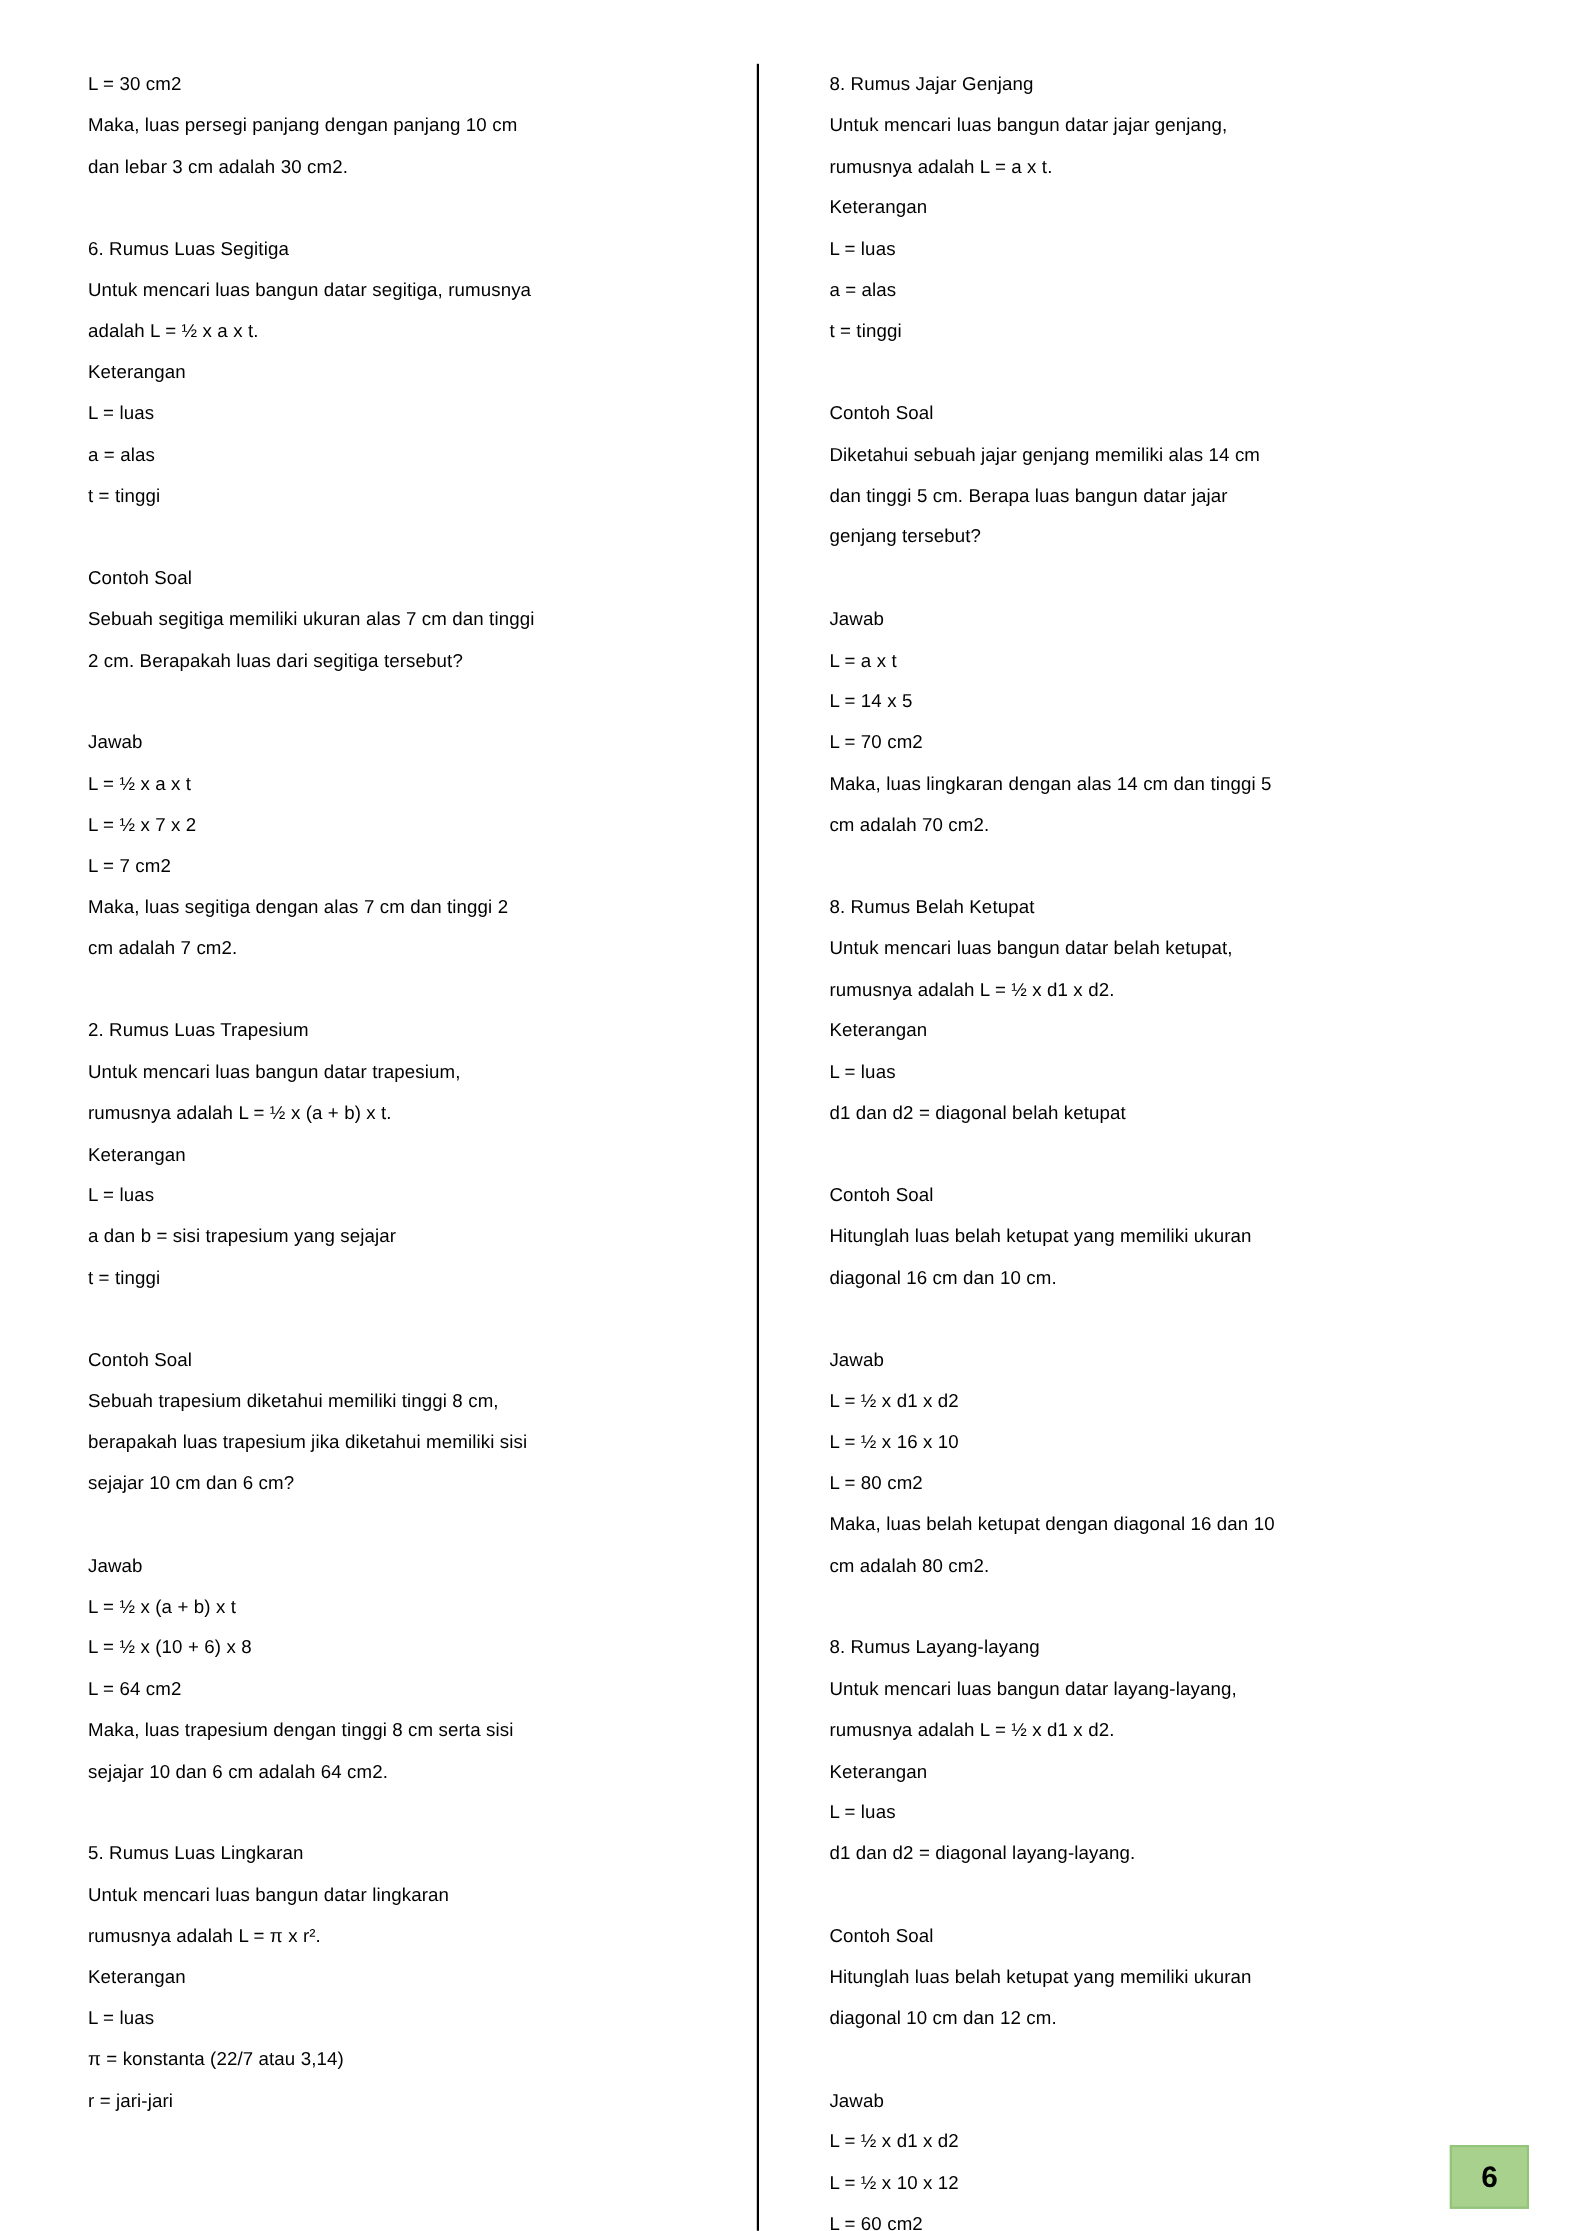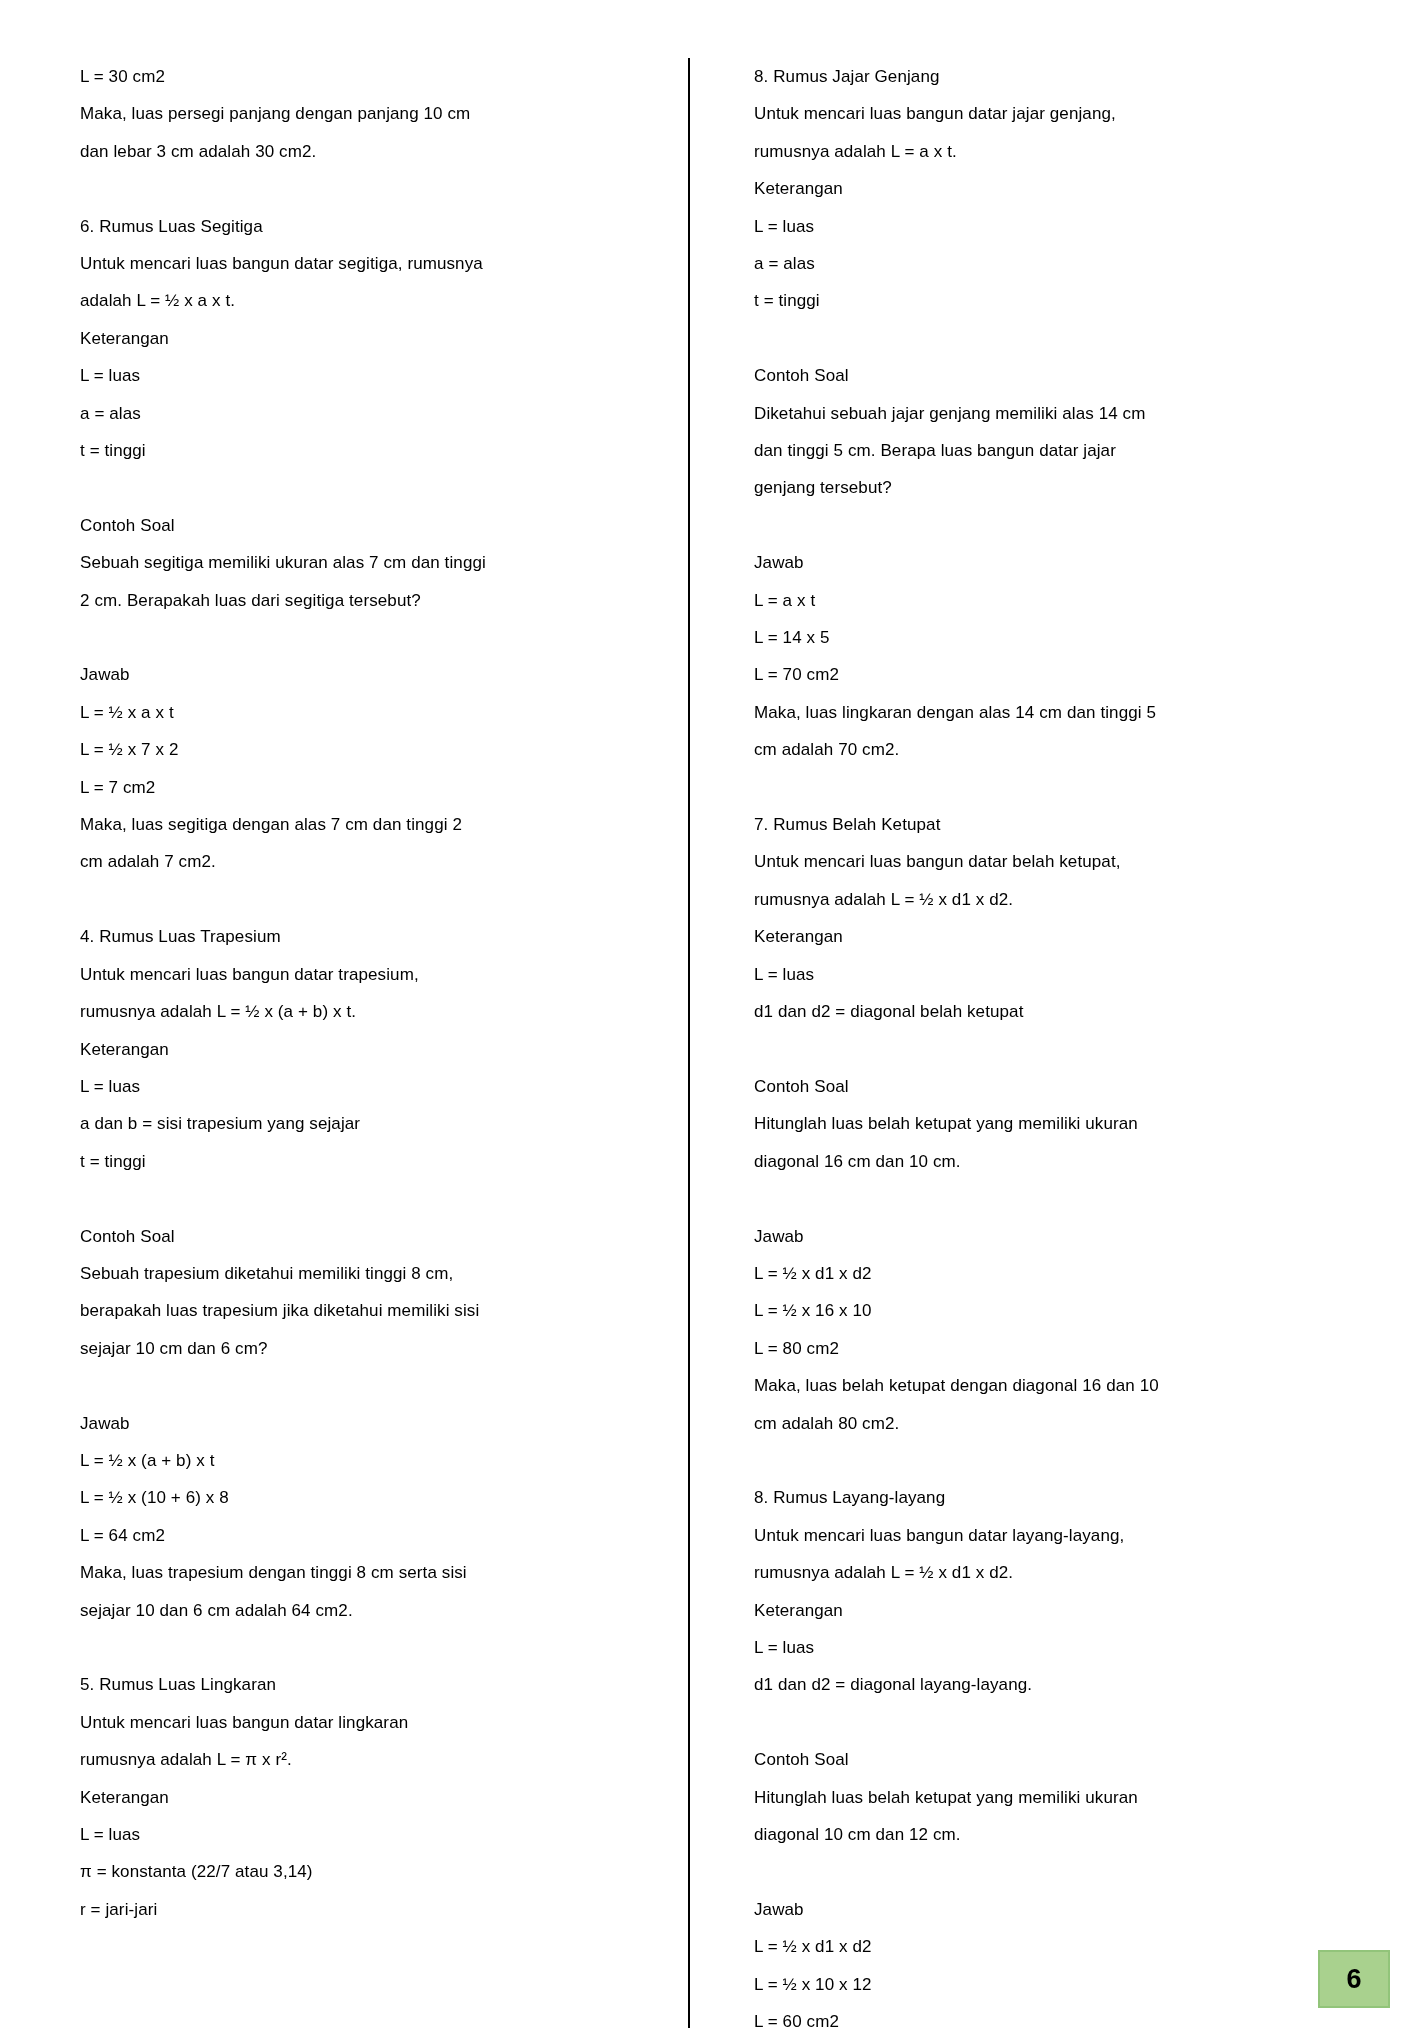--- a/index.html
+++ b/index.html
@@ -107,21 +107,21 @@
 Sebuah segitiga memiliki ukuran alas 7 cm dan tinggi
 2 cm. Berapakah luas dari segitiga tersebut?</p>
       <div class="gap"></div>
       <p class="block">Jawab
 L = ½ x a x t
 L = ½ x 7 x 2
 L = 7 cm2
 Maka, luas segitiga dengan alas 7 cm dan tinggi 2
 cm adalah 7 cm2.</p>
       <div class="gap"></div>
-      <p class="block">4. Rumus Luas Trapesium
+      <p class="block">2. Rumus Luas Trapesium
 Untuk mencari luas bangun datar trapesium,
 rumusnya adalah L = ½ x (a + b) x t.
 Keterangan
 L = luas
 a dan b = sisi trapesium yang sejajar
 t = tinggi</p>
       <div class="gap"></div>
       <p class="block">Contoh Soal
 Sebuah trapesium diketahui memiliki tinggi 8 cm,
 berapakah luas trapesium jika diketahui memiliki sisi
@@ -160,21 +160,21 @@
 dan tinggi 5 cm. Berapa luas bangun datar jajar
 genjang tersebut?</p>
       <div class="gap"></div>
       <p class="block">Jawab
 L = a x t
 L = 14 x 5
 L = 70 cm2
 Maka, luas lingkaran dengan alas 14 cm dan tinggi 5
 cm adalah 70 cm2.</p>
       <div class="gap"></div>
-      <p class="block">7. Rumus Belah Ketupat
+      <p class="block">8. Rumus Belah Ketupat
 Untuk mencari luas bangun datar belah ketupat,
 rumusnya adalah L = ½ x d1 x d2.
 Keterangan
 L = luas
 d1 dan d2 = diagonal belah ketupat</p>
       <div class="gap"></div>
       <p class="block">Contoh Soal
 Hitunglah luas belah ketupat yang memiliki ukuran
 diagonal 16 cm dan 10 cm.</p>
       <div class="gap"></div>

